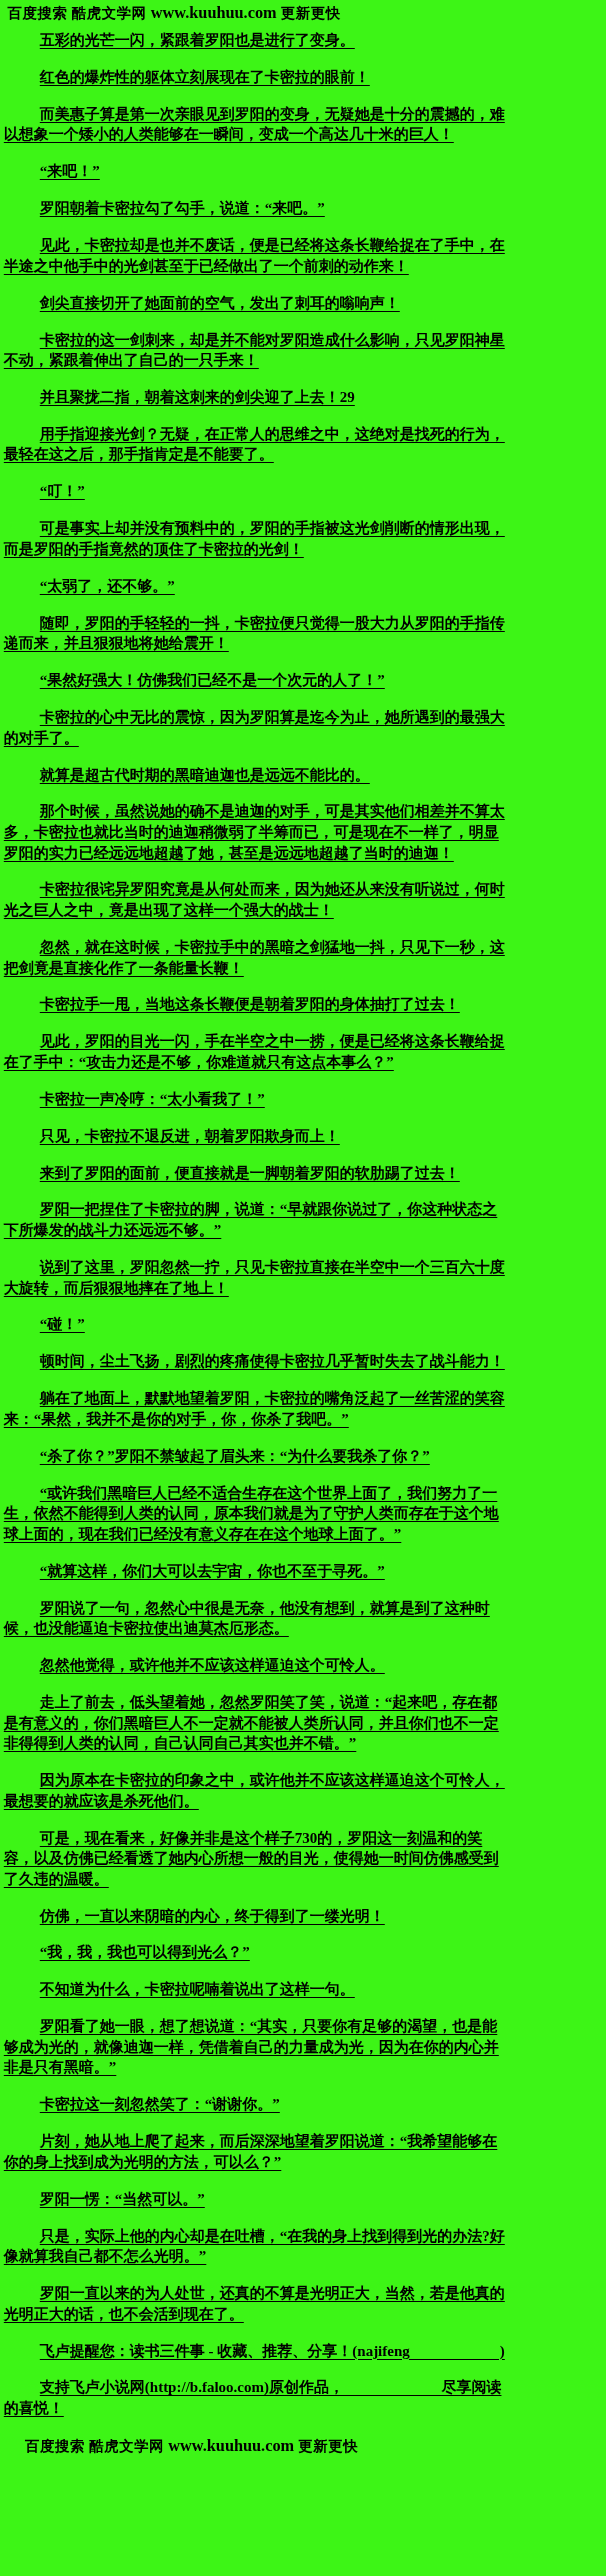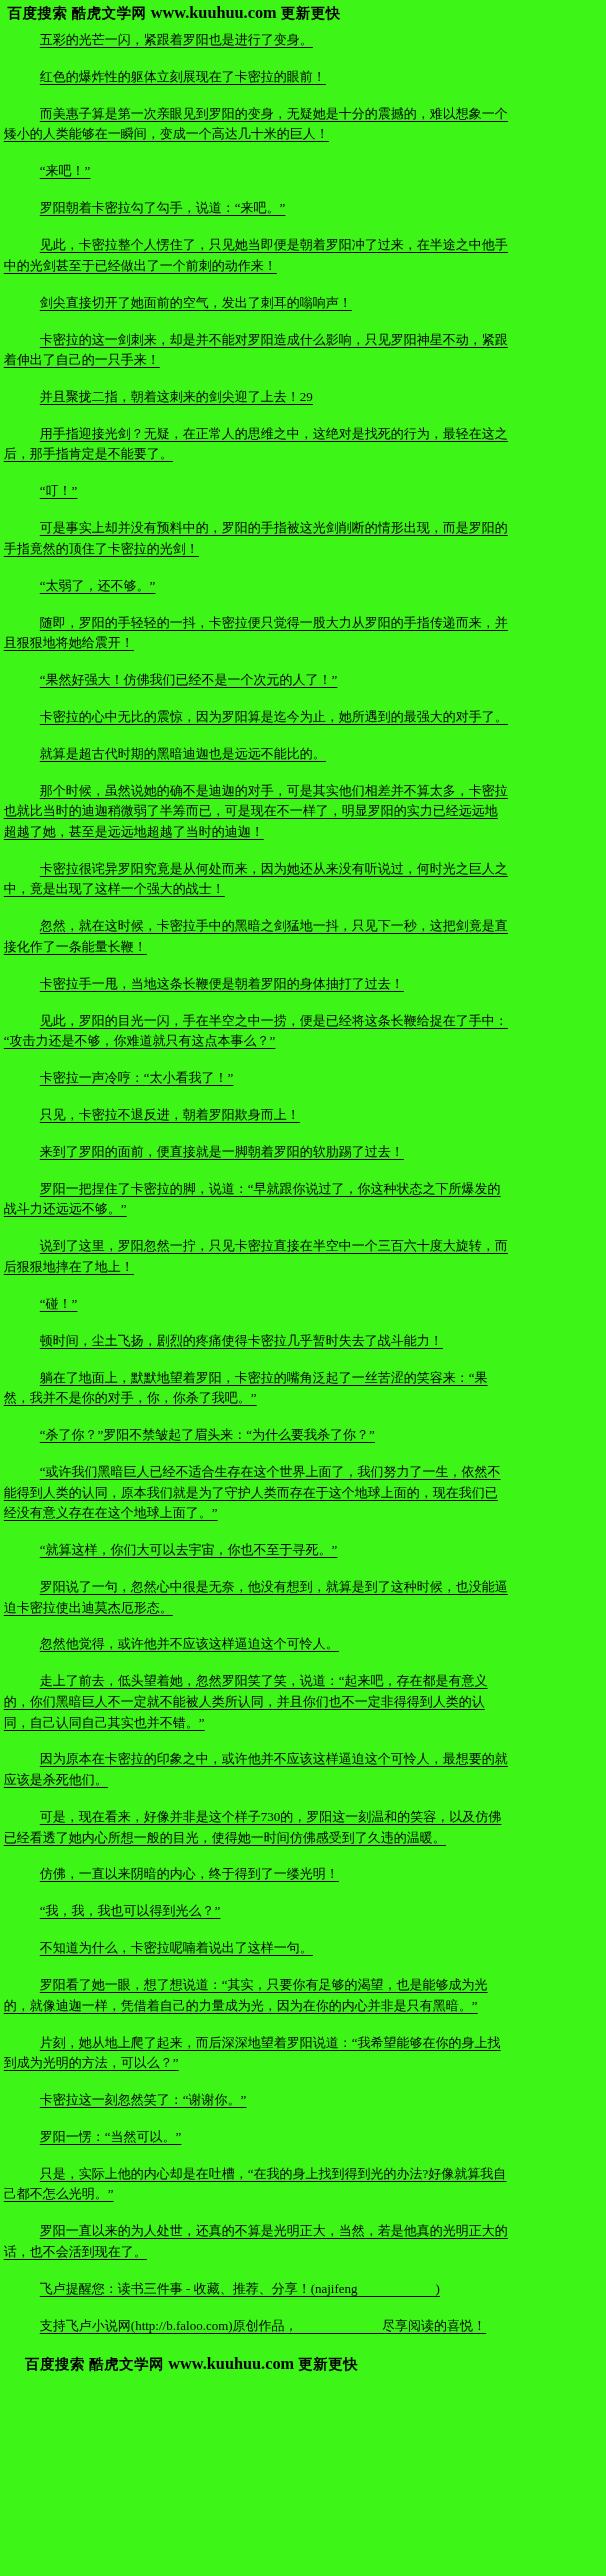--- a/index.html
+++ b/index.html
@@ -17,47 +17,48 @@
     padding-left: 7.5px;
     white-space: nowrap;
     letter-spacing: 0.6px;
   }
   .banner .cn { font-size: 14.4px; font-weight: bold; }
   .banner .url { font-size: 16.3px; font-weight: bold; letter-spacing: 0; }
   .banner.bottom { padding-left: 25px; margin-top: 17.5px; }
   .content { padding: 1.3px 8.8px 0 3.8px; }
   .content p {
     margin: 16.3px 0 0 0;
-    font-size: 13px;
+    font-size: 15px;
     line-height: 20.6px;
     text-indent: 36px;
     text-decoration: underline;
     text-underline-offset: 2.5px;
     word-break: break-all;
+    font-weight: bold;
   }
   .content p:first-child { margin-top: 6.3px; }
 </style>
 </head>
 <body style="background: rgb(61, 245, 22); color: rgb(0, 0, 0);">
 
 <div class="page">
 
   <div class="banner top">
     <span class="cn">百度搜索 酷虎文学网</span>
     <span class="url">www.kuuhuu.com</span>
     <span class="cn">更新更快</span>
   </div>
 
   <div class="content" id="content">
       <p>五彩的光芒一闪，紧跟着罗阳也是进行了变身。</p>
       <p>红色的爆炸性的躯体立刻展现在了卡密拉的眼前！</p>
       <p>而美惠子算是第一次亲眼见到罗阳的变身，无疑她是十分的震撼的，难以想象一个矮小的人类能够在一瞬间，变成一个高达几十米的巨人！</p>
       <p>“来吧！”</p>
       <p>罗阳朝着卡密拉勾了勾手，说道：“来吧。”</p>
-      <p>见此，卡密拉整个人愣住了，只见她当即便是朝着罗阳冲了过来，在半途之中他手中的光剑甚至于已经做出了一个前刺的动作来！</p>
+      <p>见此，卡密拉却是也并不废话，便是已经将这条长鞭给捉在了手中，在半途之中他手中的光剑甚至于已经做出了一个前刺的动作来！</p>
       <p>剑尖直接切开了她面前的空气，发出了刺耳的嗡响声！</p>
       <p>卡密拉的这一剑刺来，却是并不能对罗阳造成什么影响，只见罗阳神星不动，紧跟着伸出了自己的一只手来！</p>
       <p>并且聚拢二指，朝着这刺来的剑尖迎了上去！29</p>
       <p>用手指迎接光剑？无疑，在正常人的思维之中，这绝对是找死的行为，最轻在这之后，那手指肯定是不能要了。</p>
       <p>“叮！”</p>
       <p>可是事实上却并没有预料中的，罗阳的手指被这光剑削断的情形出现，而是罗阳的手指竟然的顶住了卡密拉的光剑！</p>
       <p>“太弱了，还不够。”</p>
       <p>随即，罗阳的手轻轻的一抖，卡密拉便只觉得一股大力从罗阳的手指传递而来，并且狠狠地将她给震开！</p>
       <p>“果然好强大！仿佛我们已经不是一个次元的人了！”</p>
       <p>卡密拉的心中无比的震惊，因为罗阳算是迄今为止，她所遇到的最强大的对手了。</p>
@@ -80,22 +81,22 @@
       <p>“就算这样，你们大可以去宇宙，你也不至于寻死。”</p>
       <p>罗阳说了一句，忽然心中很是无奈，他没有想到，就算是到了这种时候，也没能逼迫卡密拉使出迪莫杰厄形态。</p>
       <p>忽然他觉得，或许他并不应该这样逼迫这个可怜人。</p>
       <p>走上了前去，低头望着她，忽然罗阳笑了笑，说道：“起来吧，存在都是有意义的，你们黑暗巨人不一定就不能被人类所认同，并且你们也不一定非得得到人类的认同，自己认同自己其实也并不错。”</p>
       <p>因为原本在卡密拉的印象之中，或许他并不应该这样逼迫这个可怜人，最想要的就应该是杀死他们。</p>
       <p>可是，现在看来，好像并非是这个样子730的，罗阳这一刻温和的笑容，以及仿佛已经看透了她内心所想一般的目光，使得她一时间仿佛感受到了久违的温暖。</p>
       <p>仿佛，一直以来阴暗的内心，终于得到了一缕光明！</p>
       <p>“我，我，我也可以得到光么？”</p>
       <p>不知道为什么，卡密拉呢喃着说出了这样一句。</p>
       <p>罗阳看了她一眼，想了想说道：“其实，只要你有足够的渴望，也是能够成为光的，就像迪迦一样，凭借着自己的力量成为光，因为在你的内心并非是只有黑暗。”</p>
+      <p>卡密拉这一刻忽然笑了：“谢谢你。”</p>
       <p>片刻，她从地上爬了起来，而后深深地望着罗阳说道：“我希望能够在你的身上找到成为光明的方法，可以么？”</p>
-      <p>卡密拉这一刻忽然笑了：“谢谢你。”</p>
       <p>罗阳一愣：“当然可以。”</p>
       <p>只是，实际上他的内心却是在吐槽，“在我的身上找到得到光的办法?好像就算我自己都不怎么光明。”</p>
       <p>罗阳一直以来的为人处世，还真的不算是光明正大，当然，若是他真的光明正大的话，也不会活到现在了。</p>
       <p>飞卢提醒您：读书三件事 - 收藏、推荐、分享！(najifeng&nbsp;&nbsp;&nbsp;&nbsp;&nbsp;&nbsp;&nbsp;&nbsp;&nbsp;&nbsp;&nbsp;&nbsp;&nbsp;&nbsp;&nbsp;&nbsp;&nbsp;&nbsp;&nbsp;&nbsp;&nbsp;&nbsp;&nbsp;&nbsp;)</p>
       <p>支持飞卢小说网(http://b.faloo.com)原创作品，&nbsp;&nbsp;&nbsp;&nbsp;&nbsp;&nbsp;&nbsp;&nbsp;&nbsp;&nbsp;&nbsp;&nbsp;&nbsp;&nbsp;&nbsp;&nbsp;&nbsp;&nbsp;&nbsp;&nbsp;&nbsp;&nbsp;&nbsp;&nbsp;&nbsp;&nbsp;尽享阅读的喜悦！</p>
     </div>
 
   <div class="banner bottom">
     <span class="cn">百度搜索 酷虎文学网</span>
     <span class="url">www.kuuhuu.com</span>

